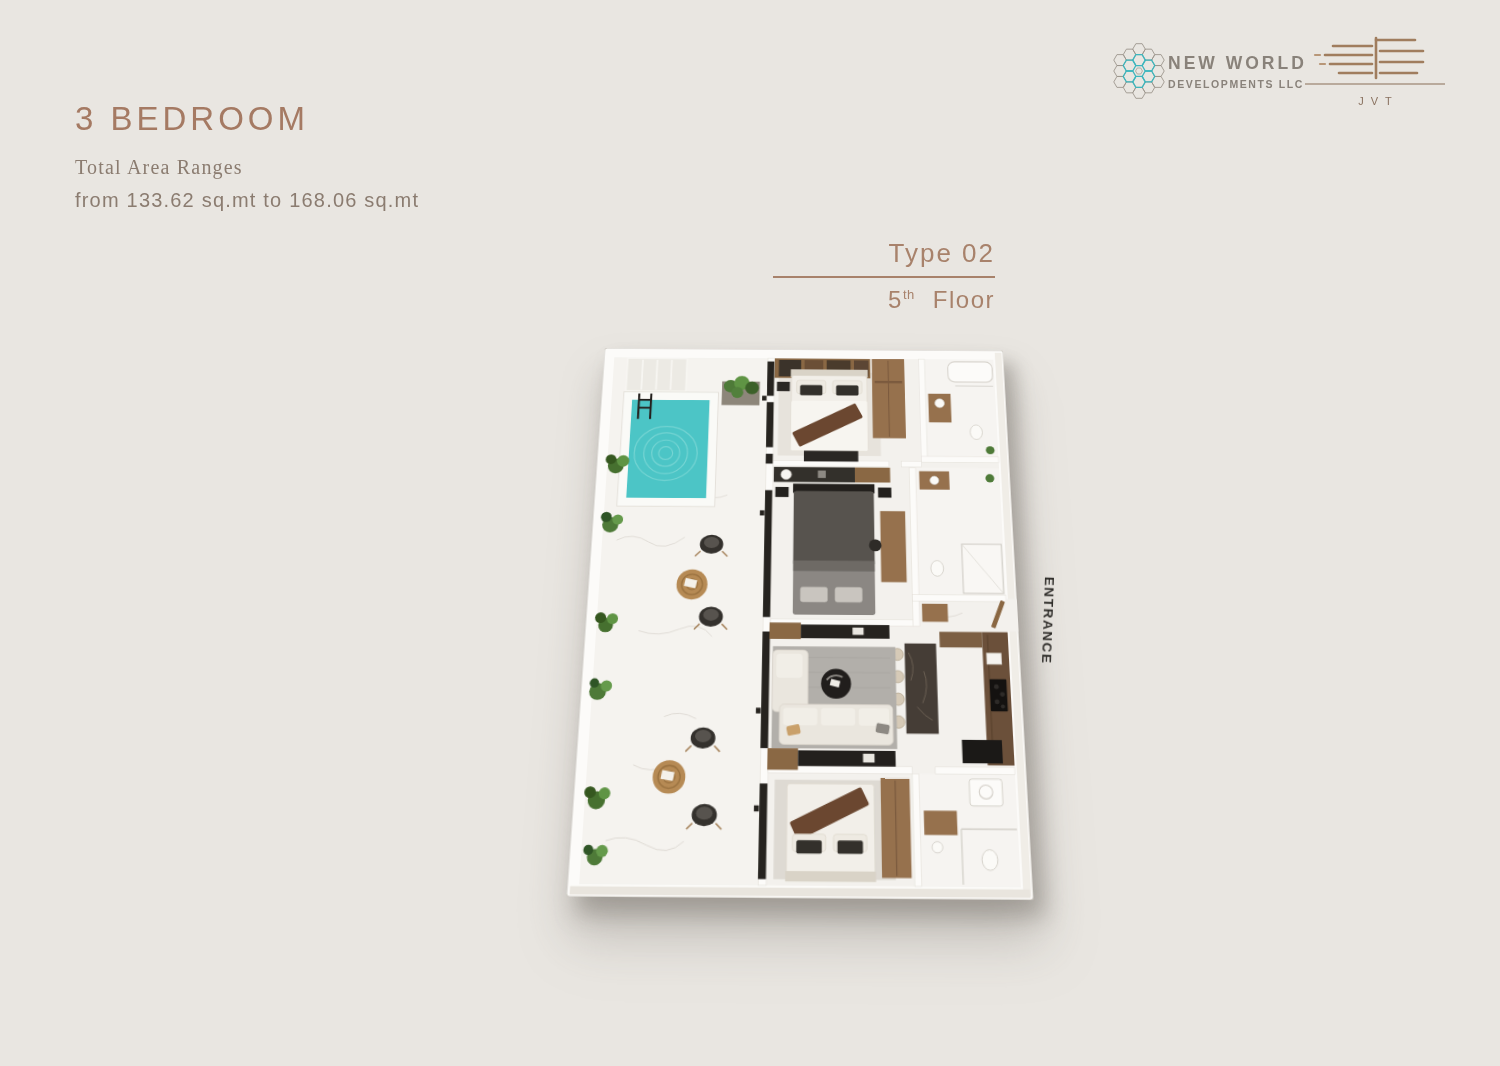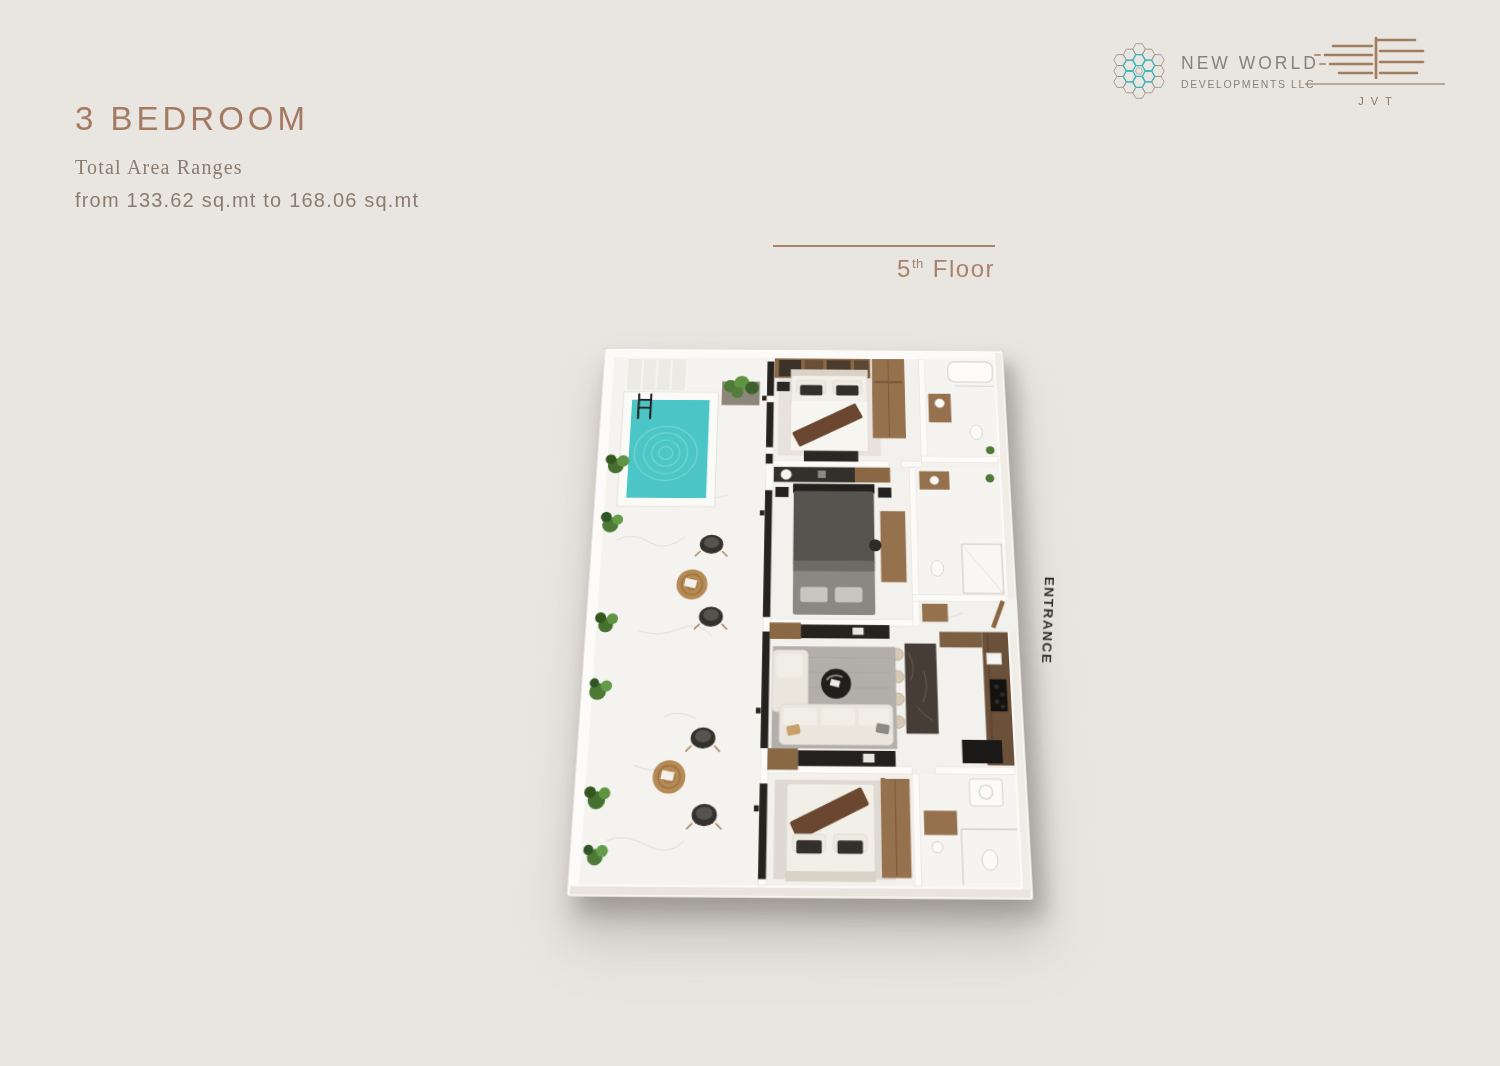--- a/index.html
+++ b/index.html
@@ -16,36 +16,36 @@
     margin:0;font-size:33px;font-weight:400;letter-spacing:4px;
     color:#a57a63;
   }
   .subtitle{
     margin:0;font-size:20px;font-weight:400;letter-spacing:1.2px;
     color:#8b7c70;line-height:33px;
   }
   .subtitle.first{margin-top:13px;font-family:Liberation Serif, serif;}
 
   
-  .nw-logo{position:absolute;left:1110px;top:42px;display:flex;align-items:center;gap:13px;}
+  .nw-logo{position:absolute;left:1110px;top:42px;display:flex;align-items:center;font-weight:bold;}
   .nw-text{color:#89827a;}
   .nw-name{font-size:17.5px;letter-spacing:3px;white-space:nowrap;}
   .nw-sub{font-size:10.5px;letter-spacing:1.6px;margin-top:4px;white-space:nowrap;}
 
   
   .jvt-logo{position:absolute;left:1303px;top:34px;width:144px;text-align:center;}
   .jvt-label{font-size:11px;letter-spacing:7px;padding-left:7px;margin-top:1px;color:#8a7260;}
 
   
   .unit-info{position:absolute;left:773px;top:238px;width:222px;text-align:right;color:#a8826b;}
   .unit-type{font-size:26px;letter-spacing:2px;}
   .unit-divider{height:1.5px;background:#a8826b;margin:7px 0 8px 0;}
   .unit-floor{font-size:24px;letter-spacing:1.5px;}
   .unit-floor sup{font-size:13px;letter-spacing:0.5px;}
-  .floor-word{margin-left:9px;}
+  .floor-word{margin-left:18px;}
 
   
   .plan-wrap{
     position:absolute;left:587px;top:320px;width:430px;height:564px;
     transform:perspective(900px) rotateX(14.7deg) rotate(0.4deg);
   }
   .plan-svg{
     width:100%;height:100%;display:block;
     filter:drop-shadow(10px 14px 10px rgba(100,94,86,0.38))
            drop-shadow(3px 28px 22px rgba(100,94,86,0.30));
@@ -119,20 +119,21 @@
       <g stroke="#b89778" stroke-width="2.2" stroke-linecap="round">
         <path d="M12,21 H17"></path>
           <path d="M17,30 H22"></path>
       </g>
       <path d="M2,50 H142" stroke="#8a6f58" stroke-width="1.2"></path>
     </svg>
     <div class="jvt-label">JVT</div>
   </div>
 
   <div class="unit-info">
+    <div class="unit-type">Type 02</div>
     <div class="unit-divider"></div>
     <div class="unit-floor"><span>5</span><sup>th</sup><span class="floor-word">Floor</span></div>
   </div>
 
   <div class="plan-wrap">
     <svg class="plan-svg" viewBox="0 0 470 610" preserveAspectRatio="none">
 
       <rect x="0" y="0" width="470" height="610" rx="3" fill="#fcfbf9" stroke="#c9c4bc" stroke-width="1"></rect>
       <rect x="460" y="3" width="8" height="604" fill="#f0ede7"></rect>
       <rect x="3" y="600" width="464" height="8" fill="#e9e5de"></rect>

